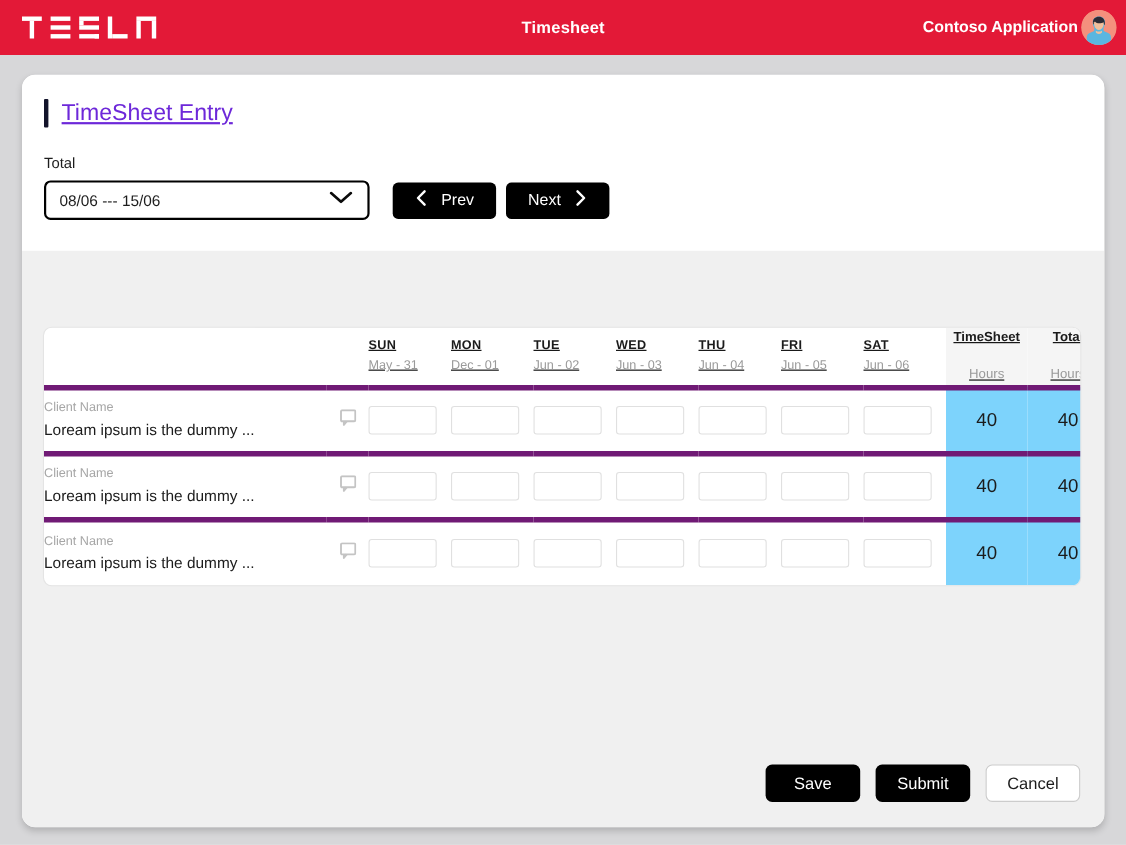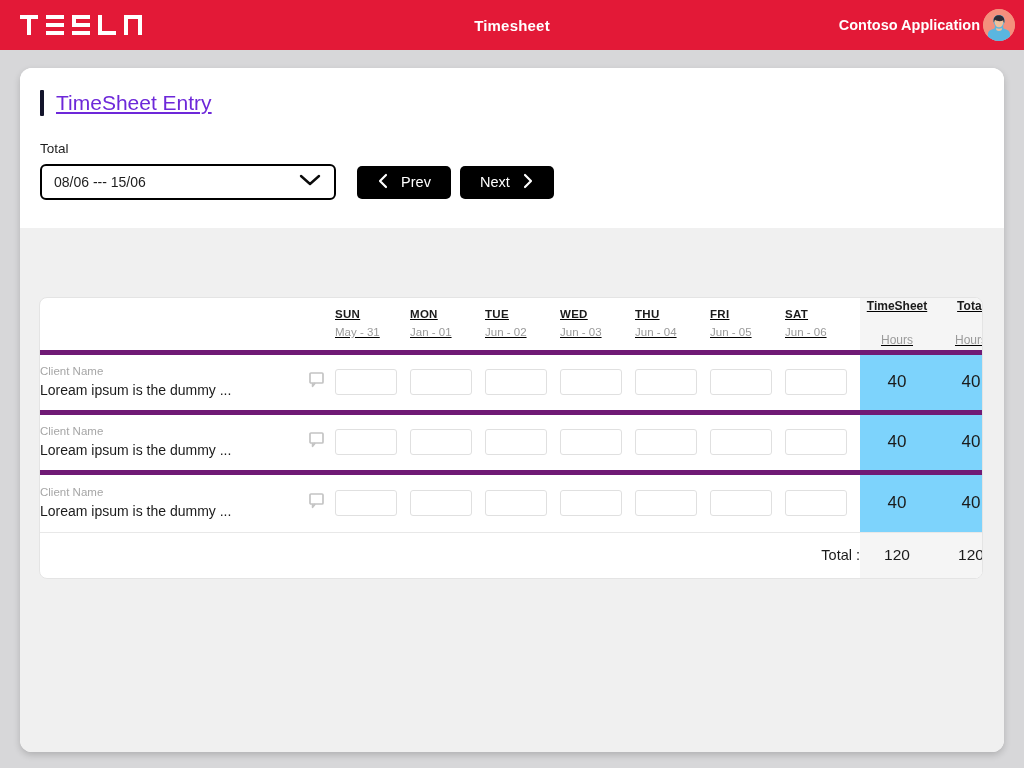--- a/index.html
+++ b/index.html
@@ -422,21 +422,21 @@
           <tr>
             <th></th>
             <th></th>
 
             <th class="dayhead">
               <div class="dow">SUN</div>
               <div class="dat">May - 31</div>
             </th>
             <th class="dayhead">
               <div class="dow">MON</div>
-              <div class="dat">Jan - 01</div>
+              <div class="dat">Dec - 01</div>
             </th>
             <th class="dayhead">
               <div class="dow">TUE</div>
               <div class="dat">Jun - 02</div>
             </th>
             <th class="dayhead">
               <div class="dow">WED</div>
               <div class="dat">Jun - 03</div>
             </th>
             <th class="dayhead">
@@ -572,25 +572,25 @@
             <td>
                 <input class="hour-input" value="" style="">
               </td>
             <td>
                 <input class="hour-input" value="" style="">
               </td>
             <td class="num-cell">40</td>
             <td class="num-cell">40</td>
           </tr>
 
-          <tr class="totalrow">
-            <td colspan="9" class="total-label">Total :</td>
-            <td class="total-num">120</td>
-            <td class="total-num">120</td>
-          </tr>
 
         </tbody>
       </table>
     </div>
 
+    <div class="footer-actions">
+      <button class="fbtn fbtn-dark">Save</button>
+      <button class="fbtn fbtn-dark">Submit</button>
+      <button class="fbtn fbtn-light">Cancel</button>
+    </div>
 
   </div>
 </div>
 
 </body></html>

